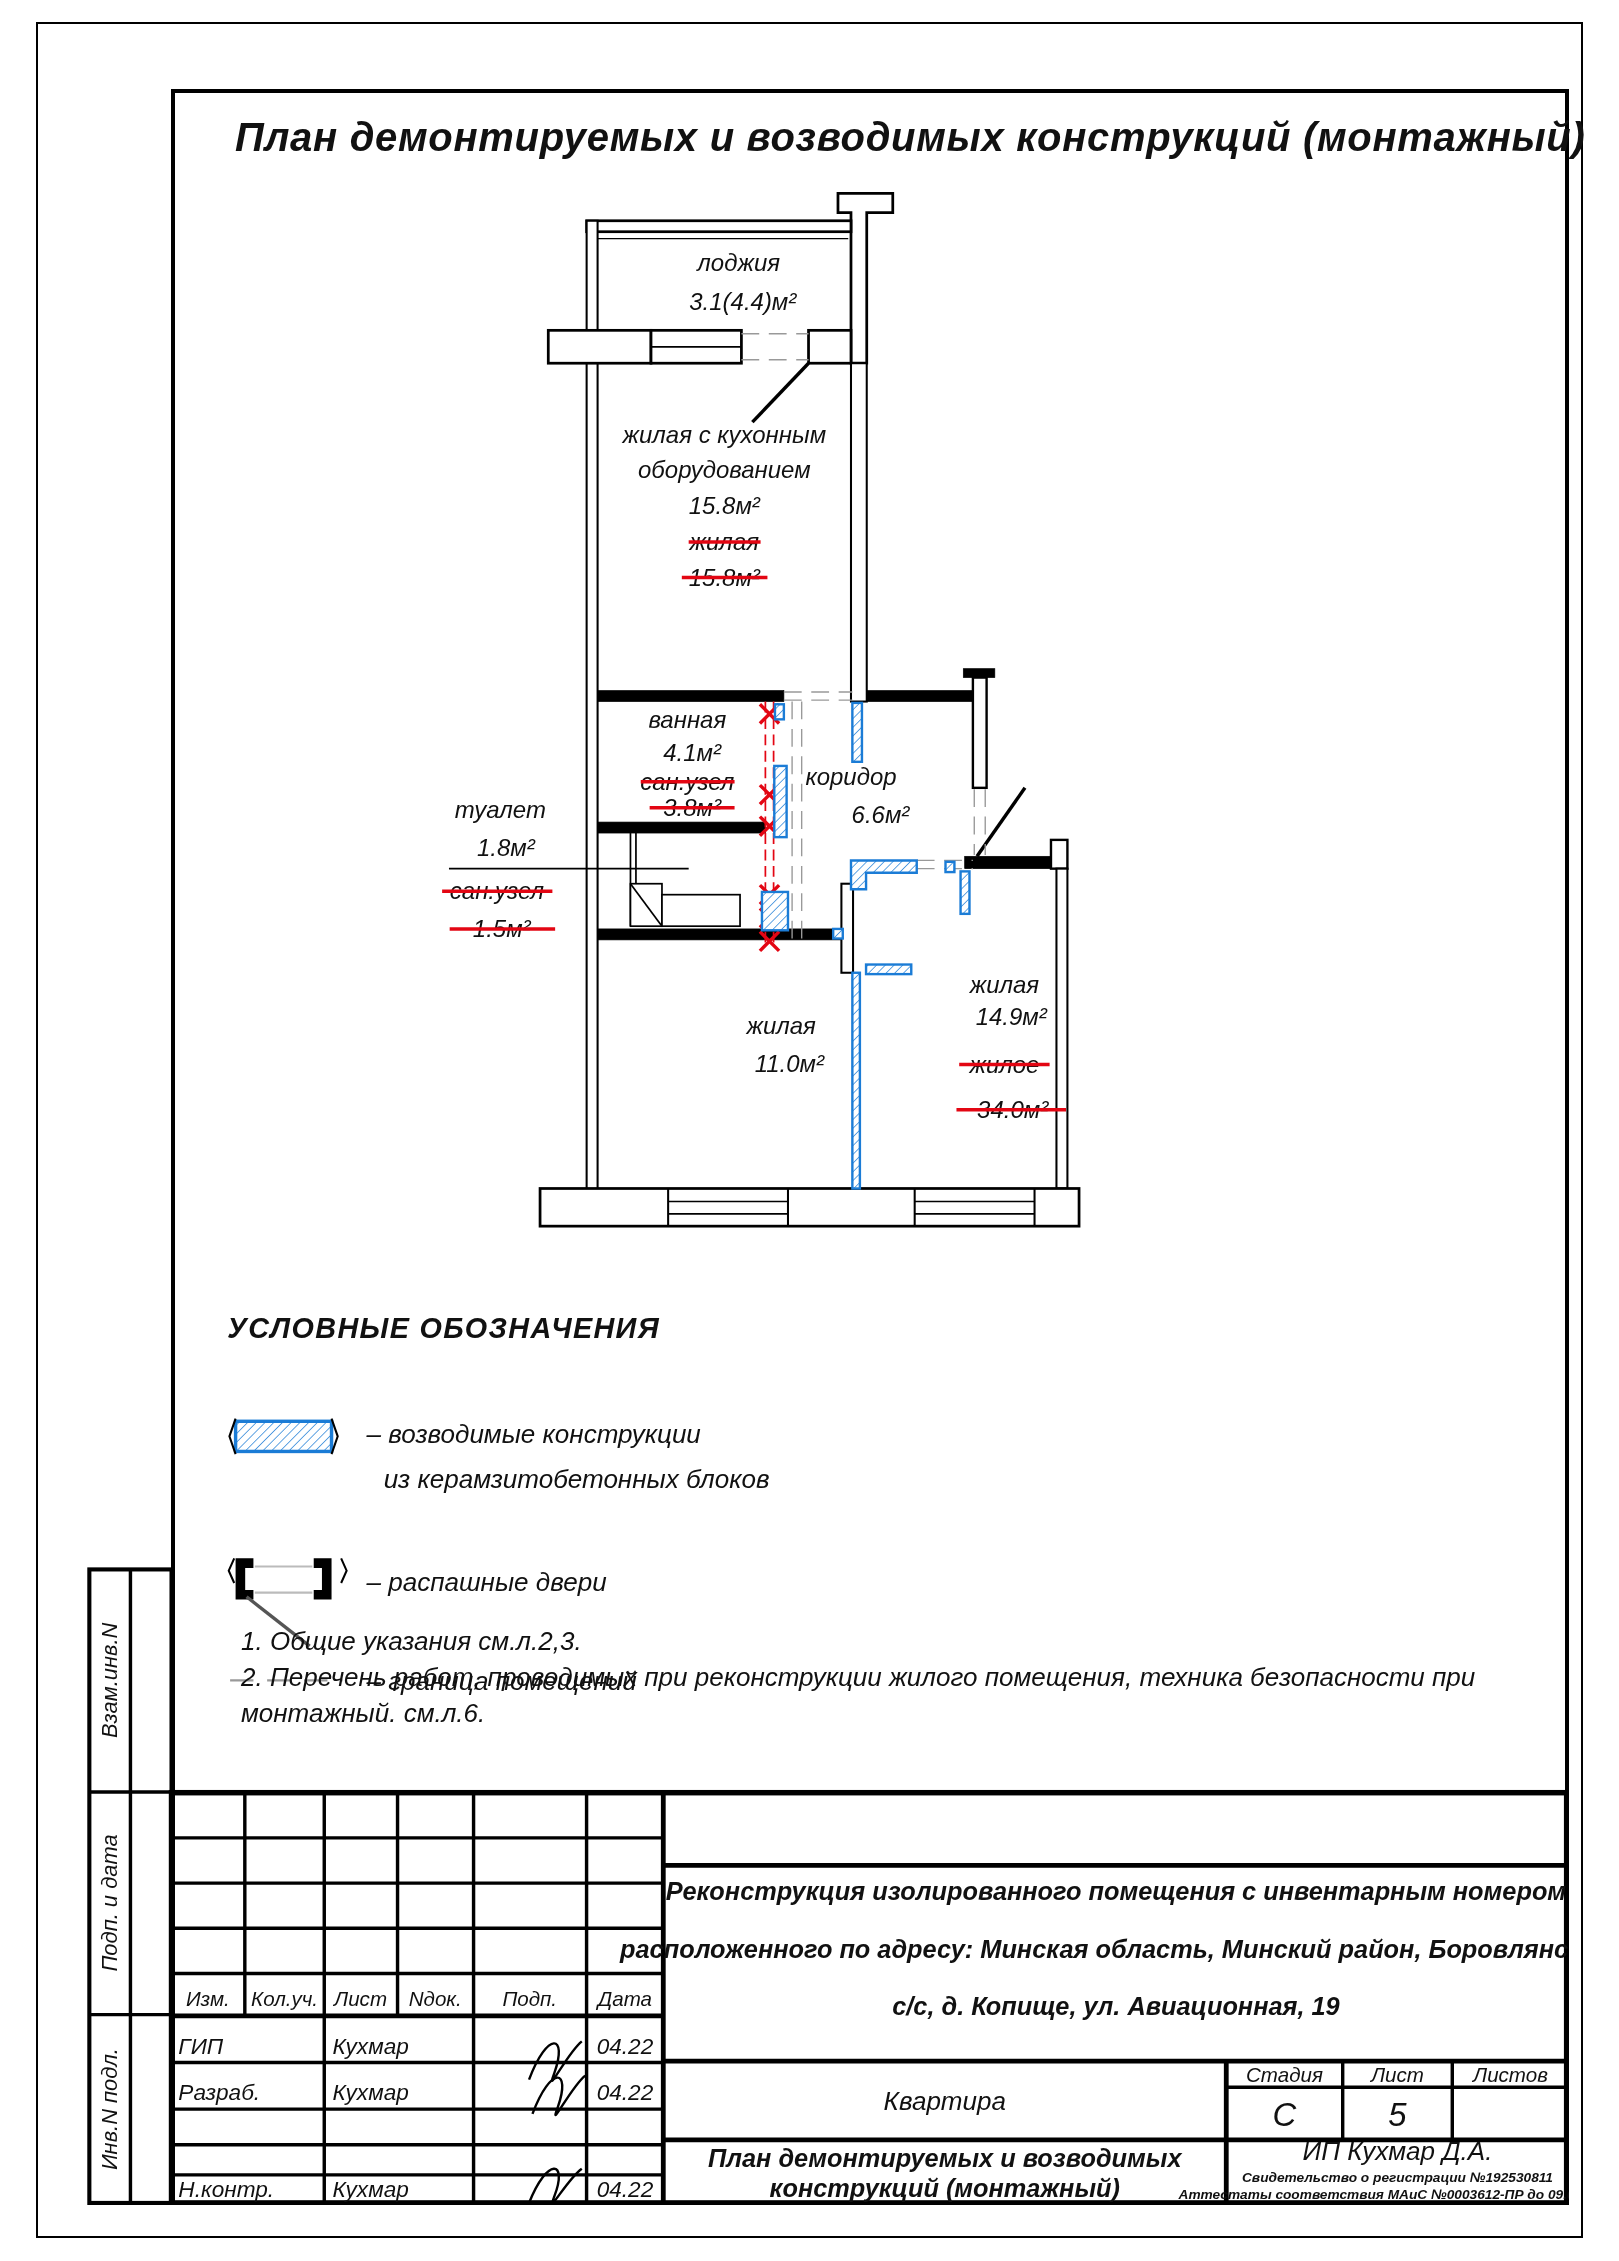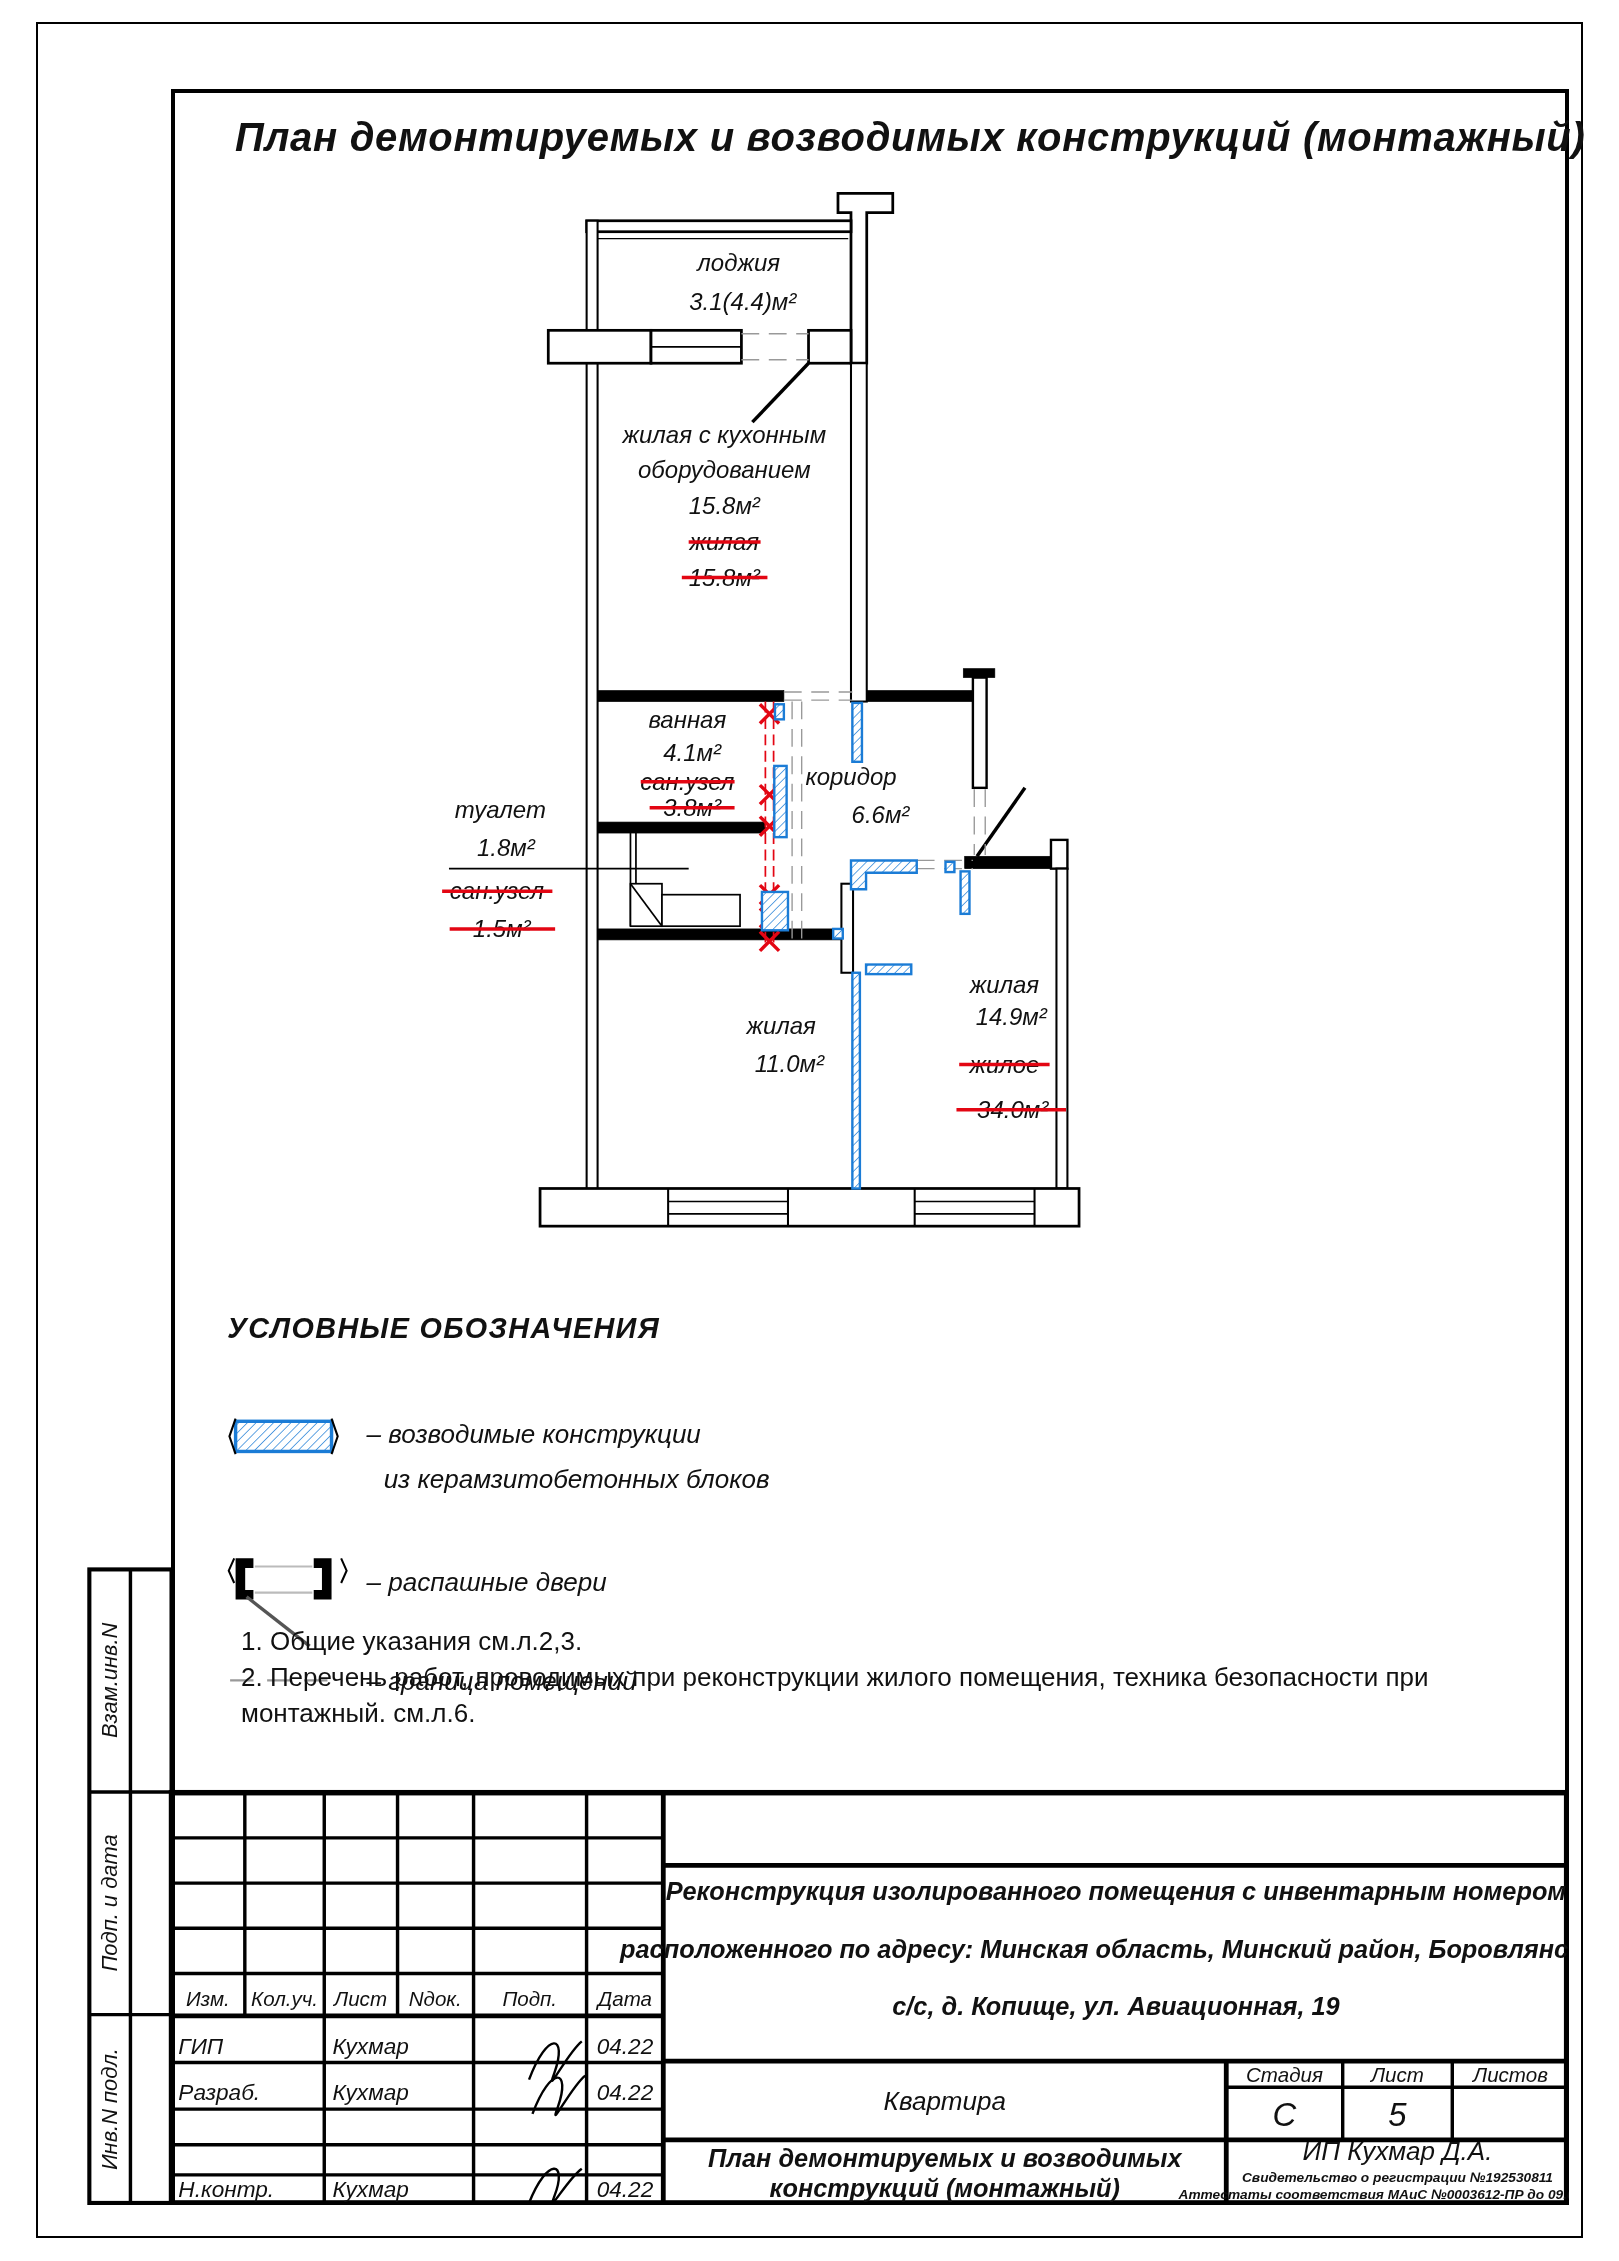--- a/index.html
+++ b/index.html
@@ -10,21 +10,21 @@
   .frame-inner{position:absolute;left:171px;top:89px;width:1398px;height:2116px;
         border:4.8px solid #000;box-sizing:border-box;}
   .sheet-title{position:absolute;left:219px;top:115px;width:1302px;text-align:right;
         font-size:40px;font-style:italic;font-weight:bold;letter-spacing:0.7px;white-space:nowrap;margin-left:16px;}
   .abs{position:absolute;}
   svg text{font-family:"Liberation Sans",sans-serif;font-style:italic;fill:#111;}
   .t35{font-size:35px;}
   .t38{font-size:38px;}
   .t42{font-size:42px;font-weight:bold;letter-spacing:2px;}
   .notes{position:absolute;left:241px;top:1623px;width:1206px;font-size:26px;
-        line-height:36px;}
+        font-style:italic;line-height:36px;}
   .notes div{white-space:nowrap;}
 </style>
 </head>
 <body>
 
 <div class="page">
   <div class="frame-outer"></div>
   <div class="frame-inner"></div>
 
   <div class="sheet-title">План демонтируемых и возводимых конструкций (монтажный)</div>

